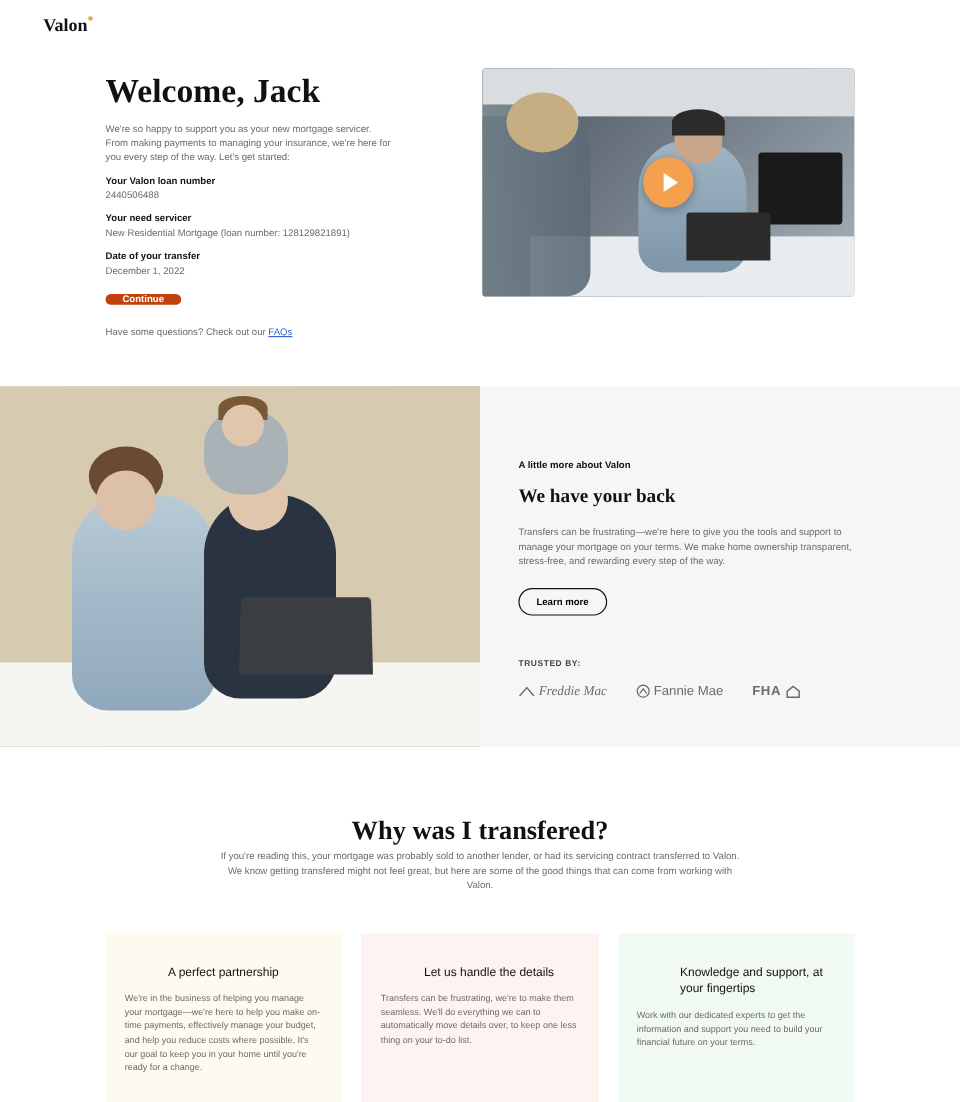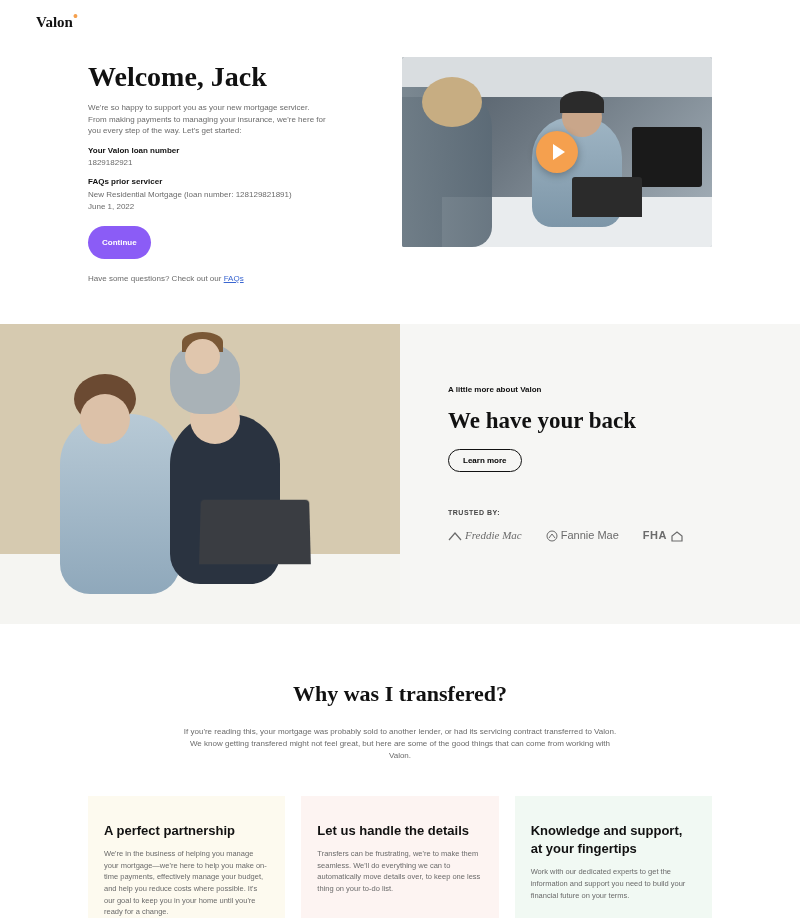--- a/index.html
+++ b/index.html
@@ -9,21 +9,21 @@
   .header { padding: 12px 36px 4px; }
   .logo { font-family: Georgia, 'Times New Roman', serif; font-size: 15px; font-weight: 700; }
   .logo .dot { color: #f5a04e; font-size: 14px; vertical-align: super; line-height: 0; }
 
   .hero { display: flex; padding: 20px 88px 30px; gap: 40px; align-items: flex-start; }
   .hero-left { flex: 1; }
   .hero-title { font-family: Georgia, 'Times New Roman', serif; font-size: 28px; font-weight: 700; margin-bottom: 6px; }
   .hero-sub { font-size: 8px; color: #6b6b6b; max-width: 240px; margin-bottom: 2px; line-height: 1.45; }
   .field-label { font-size: 8px; font-weight: 700; margin-top: 8px; }
   .field-value { font-size: 8px; color: #6b6b6b; margin-top: 1px; }
-  .continue-btn { display: inline-block; background: #8b5cf6; color: #fff; border: none; border-radius: 999px; padding: 12px 14px; font-size: 8px; font-weight: 600; margin-top: 14px; cursor: pointer; }
+  .continue-btn { display: inline-block; background: #c2410c; color: #fff; border: none; border-radius: 999px; padding: 0 14px; font-size: 8px; font-weight: 600; margin-top: 14px; cursor: pointer; }
   .faq-line { font-size: 8px; color: #6b6b6b; margin-top: 14px; }
   .faq-link { color: #3a66d1; text-decoration: underline; cursor: pointer; }
 
   .hero-video { width: 310px; height: 190px; background: linear-gradient(135deg, #4a5560 0%, #6b7680 40%, #a8b4bd 100%); position: relative; border-radius: 2px; overflow: hidden; }
   .office-scene { position: absolute; inset: 0; }
   .ceiling { position: absolute; top: 0; left: 0; right: 0; height: 40px; background: #d9dde0; }
   .person-shirt { position: absolute; right: 90px; top: 60px; width: 90px; height: 110px; background: linear-gradient(#9fb5c4, #7d96a8); border-radius: 40px 40px 20px 20px; }
   .person-head { position: absolute; right: 110px; top: 40px; width: 40px; height: 40px; background: #c9a68a; border-radius: 50%; }
   .person-hair { position: absolute; right: 108px; top: 34px; width: 44px; height: 22px; background: #2b2b2b; border-radius: 50% 50% 0 0; }
   .fore-person { position: absolute; left: 0; top: 30px; width: 90px; height: 160px; background: linear-gradient(90deg, #717f89, #5b6a76); border-radius: 0 40px 20px 0; opacity: 0.9; }
@@ -41,63 +41,64 @@
   .adult1 { position: absolute; left: 60px; bottom: 30px; width: 120px; height: 180px; background: linear-gradient(#b8cad6, #8fa8bb); border-radius: 50px 50px 30px 30px; }
   .adult1-head { position: absolute; left: 80px; bottom: 180px; width: 50px; height: 50px; background: #dcc1a8; border-radius: 50%; }
   .adult1-hair { position: absolute; left: 74px; bottom: 200px; width: 62px; height: 50px; background: #6b4a32; border-radius: 50%; }
   .adult2 { position: absolute; left: 170px; bottom: 40px; width: 110px; height: 170px; background: #2a3340; border-radius: 50px 50px 30px 30px; }
   .adult2-head { position: absolute; left: 190px; bottom: 180px; width: 50px; height: 50px; background: #e0c6ad; border-radius: 50%; }
   .kid { position: absolute; left: 170px; bottom: 210px; width: 70px; height: 70px; background: #a9b2b7; border-radius: 30px; }
   .kid-head { position: absolute; left: 185px; bottom: 250px; width: 35px; height: 35px; background: #e0c6ad; border-radius: 50%; }
   .kid-hair { position: absolute; left: 182px; bottom: 272px; width: 41px; height: 20px; background: #7a5836; border-radius: 50% 50% 0 0; }
   .laptop2 { position: absolute; left: 200px; bottom: 60px; width: 110px; height: 65px; background: #3a3d42; border-radius: 4px 4px 0 0; transform: perspective(300px) rotateX(8deg); }
 
-  .section2-text { flex: 1; background: #f6f6f4; padding: 60px 48px 30px; }
+  .section2-text { flex: 1; background: #f6f6f4; padding: 60px 32px 30px; }
   .eyebrow { font-size: 8px; font-weight: 600; margin-bottom: 10px; }
-  .s2-title { font-family: Georgia, 'Times New Roman', serif; font-size: 23px; font-weight: 700; margin-bottom: 12px; }
+  .s2-title { font-family: Georgia, 'Times New Roman', serif; font-size: 16px; font-weight: 700; margin-bottom: 12px; }
   .s2-body { font-size: 8px; color: #6b6b6b; max-width: 280px; line-height: 1.5; margin-bottom: 16px; }
   .learn-btn { display: inline-block; border: 1px solid #111; background: transparent; border-radius: 999px; padding: 6px 14px; font-size: 8px; font-weight: 600; cursor: pointer; }
   .trusted { margin-top: 36px; }
   .trusted-label { font-size: 7px; font-weight: 700; letter-spacing: 0.5px; color: #444; margin-bottom: 10px; }
   .trust-logos { display: flex; gap: 24px; align-items: center; }
   .trust-logo { font-size: 11px; color: #6b6b6b; font-weight: 500; display: flex; align-items: center; gap: 3px; }
   .trust-logo svg { display: inline-block; }
 
   .section3 { padding: 55px 88px 40px; text-align: center; }
-  .s3-title { font-family: Georgia, 'Times New Roman', serif; font-size: 22px; font-weight: 700; margin-bottom: 16px; }
+  .s3-title { font-family: Georgia, 'Times New Roman', serif; font-size: 22px; font-weight: 700; margin-bottom: 0; }
   .s3-body { font-size: 8px; color: #6b6b6b; max-width: 440px; margin: 0 auto; line-height: 1.5; text-align: center; }
   .cards { display: flex; gap: 16px; margin-top: 34px; text-align: left; }
   .card { flex: 1; padding: 26px 16px 30px; }
   .card-yellow { background: #fdfaef; }
   .card-pink { background: #fdf4f2; }
   .card-green { background: #f1f9f3; }
-  .card-title { font-size: 13px; font-weight: 700; margin-bottom: 8px; }
+  .card-title { font-size: 10px; font-weight: 400; margin-bottom: 8px; margin-left: 36px; }
   .card-body { font-size: 7.5px; color: #6b6b6b; line-height: 1.55; }
 </style>
 </head>
 <body>
 
 <div class="page">
 
   <div class="header">
     <span class="logo"><span>Valon</span><span class="dot">•</span></span>
   </div>
 
   <div class="hero">
     <div class="hero-left">
       <h1 class="hero-title">Welcome, Jack</h1>
       <p class="hero-sub">We're so happy to support you as your new mortgage servicer. From making payments to managing your insurance, we're here for you every step of the way. Let's get started:</p>
 
       <div class="field-label">Your Valon loan number</div>
-      <div class="field-value">1829182921</div>
+      <div class="field-value">2440506488</div>
 
-      <div class="field-label">FAQs prior servicer</div>
+      <div class="field-label">Your need servicer</div>
       <div class="field-value">New Residential Mortgage (loan number: 128129821891)</div>
 
-      <div class="field-value">June 1, 2022</div>
+      <div class="field-label">Date of your transfer</div>
+      <div class="field-value">December 1, 2022</div>
 
       <button class="continue-btn">Continue</button>
 
       <div class="faq-line">
         <span>Have some questions? Check out our </span><a class="faq-link">FAQs</a>
       </div>
     </div>
 
     <div class="hero-video">
       <div class="office-scene">
@@ -125,20 +126,21 @@
       <div class="adult2"></div>
       <div class="adult2-head"></div>
       <div class="kid"></div>
       <div class="kid-hair"></div>
       <div class="kid-head"></div>
       <div class="laptop2"></div>
     </div>
     <div class="section2-text">
       <div class="eyebrow">A little more about Valon</div>
       <h2 class="s2-title">We have your back</h2>
+      <p class="s2-body">Transfers can be frustrating—we're here to give you the tools and support to manage your mortgage on your terms. We make home ownership transparent, stress-free, and rewarding every step of the way.</p>
       <button class="learn-btn">Learn more</button>
       <div class="trusted">
         <div class="trusted-label">TRUSTED BY:</div>
         <div class="trust-logos">
           <div class="trust-logo">
             <svg width="14" height="10" viewBox="0 0 14 10">
                 <path d="M1 9 L7 2 L13 9" fill="none" stroke="#6b6b6b" stroke-width="1.2"></path>
               </svg>
             <span style="font-family: Georgia, serif; font-style: italic;">Freddie Mac</span>
           </div>

